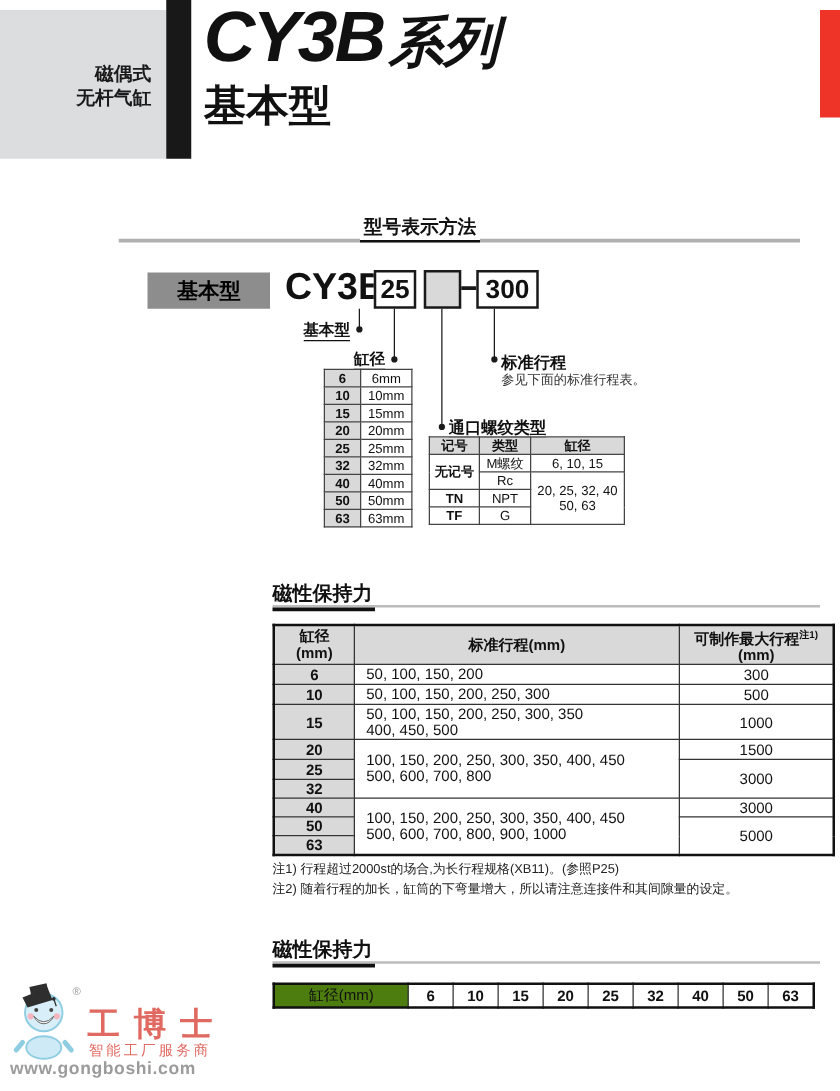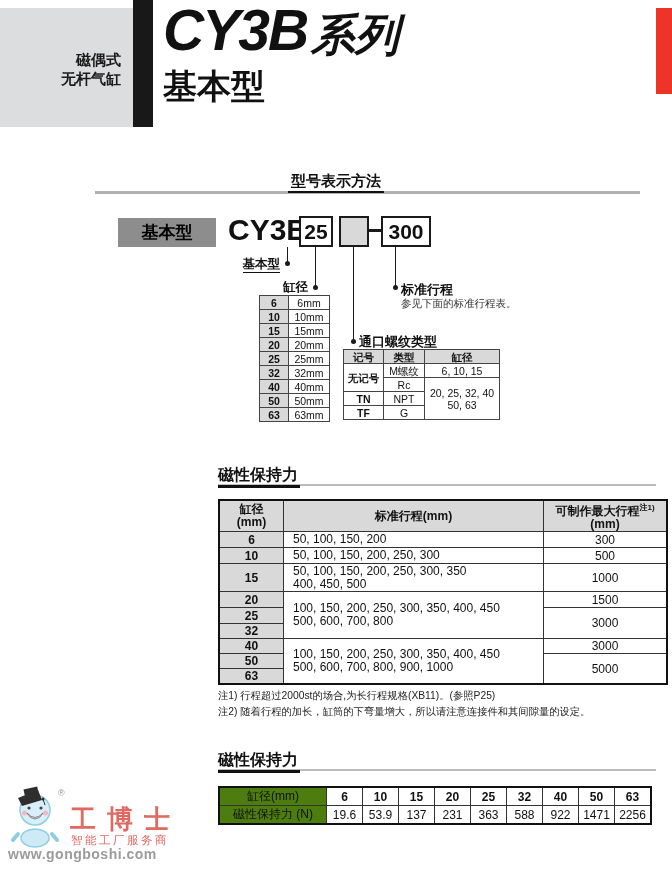--- a/index.html
+++ b/index.html
@@ -277,32 +277,20 @@
       <td class="lbl">缸径(mm)</td>
       <td class="num">6</td>
       <td class="num">10</td>
       <td class="num">15</td>
       <td class="num">20</td>
       <td class="num">25</td>
       <td class="num">32</td>
       <td class="num">40</td>
       <td class="num">50</td>
       <td class="num">63</td>
-    </tr>
-    <tr>
-      <td class="lbl">磁性保持力 (N)</td>
-      <td class="val">19.6</td>
-      <td class="val">53.9</td>
-      <td class="val">137</td>
-      <td class="val">231</td>
-      <td class="val">363</td>
-      <td class="val">588</td>
-      <td class="val">922</td>
-      <td class="val">1471</td>
-      <td class="val">2256</td>
     </tr>
   </tbody>
     </table>
 
   <div class="logo-wrap">
     <svg class="mascot" width="50" height="62" viewBox="0 0 50 62">
       <ellipse cx="25" cy="52" rx="14" ry="9" fill="#cdeaf6" stroke="#8fcde2" stroke-width="1.5"></ellipse>
       <path d="M8 48 L3 54 M42 48 L47 54" stroke="#8fcde2" stroke-width="4" stroke-linecap="round"></path>
       <circle cx="25" cy="24" r="15" fill="#d8eef8" stroke="#8fcde2" stroke-width="1.5"></circle>
       <circle cx="19" cy="22" r="1.6" fill="#444"></circle>

